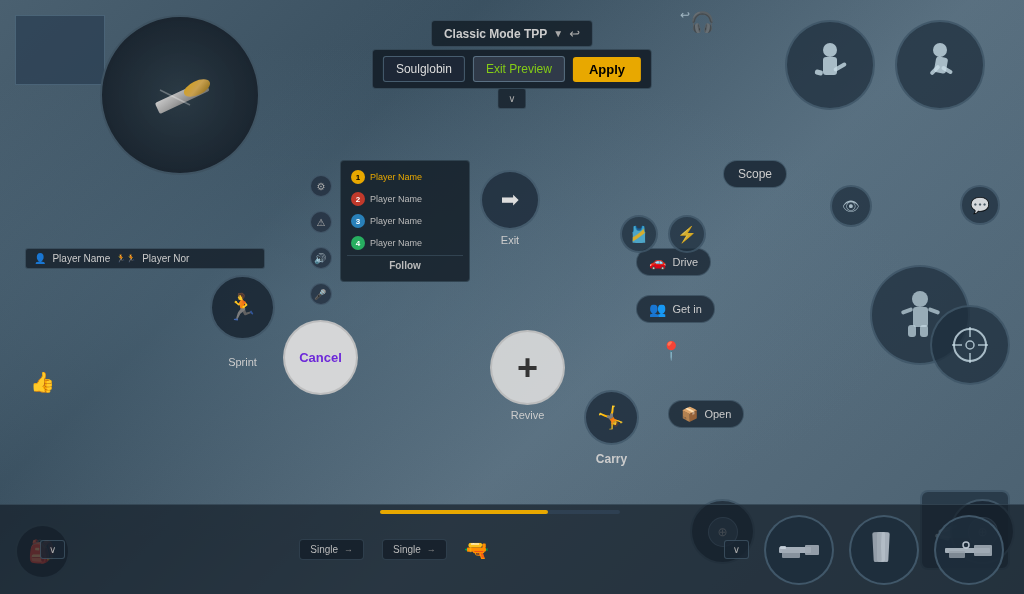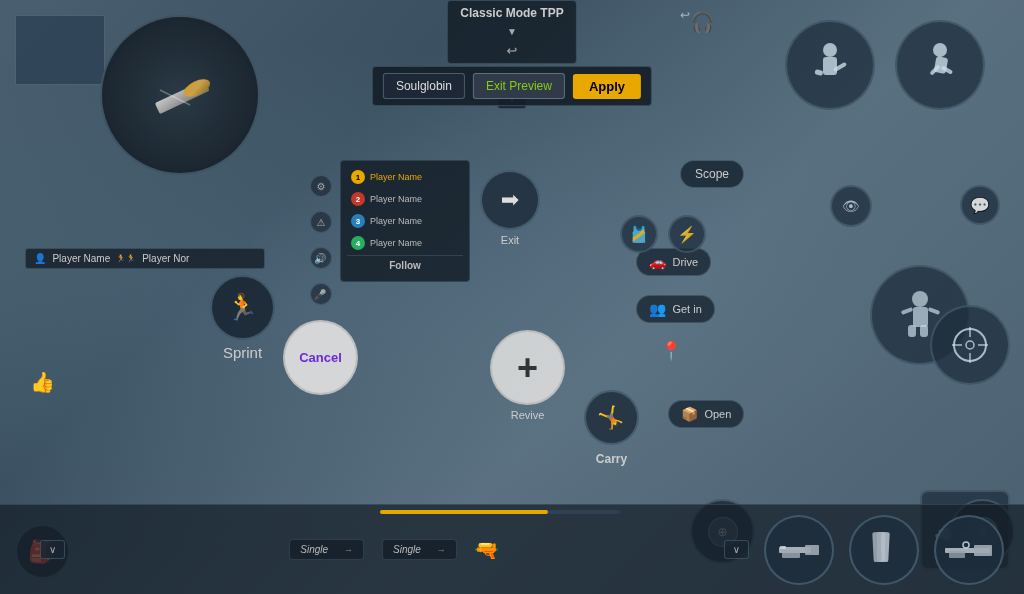--- a/index.html
+++ b/index.html
@@ -35,22 +35,21 @@
     }
 
     .mode-selector {
       display: flex;
       align-items: center;
       gap: 6px;
       background: rgba(20,30,40,0.85);
       border: 1px solid rgba(100,130,150,0.4);
       border-radius: 4px;
       padding: 5px 12px;
-      margin-top: 0;
-      flex-direction: column;
+      margin-top: 20px;
     }
 
     .mode-label {
       color: #ccc;
       font-size: 12px;
       font-weight: bold;
     }
 
     .mode-arrow {
       color: #aaa;
@@ -286,22 +285,22 @@
       display: flex;
       align-items: center;
       justify-content: center;
       font-size: 26px;
       color: #ccc;
       cursor: pointer;
     }
 
     .sprint-label {
       color: #ccc;
-      font-size: 15px;
-      margin-top: 4px;
+      font-size: 11px;
+      margin-top: 16px;
     }
 
     
     .cancel-btn {
       position: absolute;
       top: 320px;
       left: 283px;
       width: 75px;
       height: 75px;
       border-radius: 50%;
@@ -393,21 +392,21 @@
     }
 
     .action-icon {
       font-size: 14px;
     }
 
     
     .scope-btn {
       position: absolute;
       top: 160px;
-      left: 680px;
+      left: 723px;
       background: rgba(25,38,50,0.85);
       border: 1px solid rgba(100,130,150,0.5);
       border-radius: 20px;
       padding: 6px 14px;
       color: #ccc;
       font-size: 12px;
       cursor: pointer;
     }
 
     
@@ -443,26 +442,25 @@
       display: flex;
       align-items: center;
       gap: 8px;
       flex: 1;
       justify-content: center;
     }
 
     .fire-mode-group {
       display: flex;
       align-items: flex-start;
-      gap: 16px;
+      gap: 6px;
       background: rgba(20,30,40,0.8);
       border: 1px solid rgba(100,130,150,0.3);
       border-radius: 4px;
       padding: 4px 10px;
-      font-style: italic;
     }
 
     .fire-mode-label {
       color: #bbb;
       font-size: 10px;
     }
 
     .fire-arrow {
       color: #888;
       font-size: 9px;

